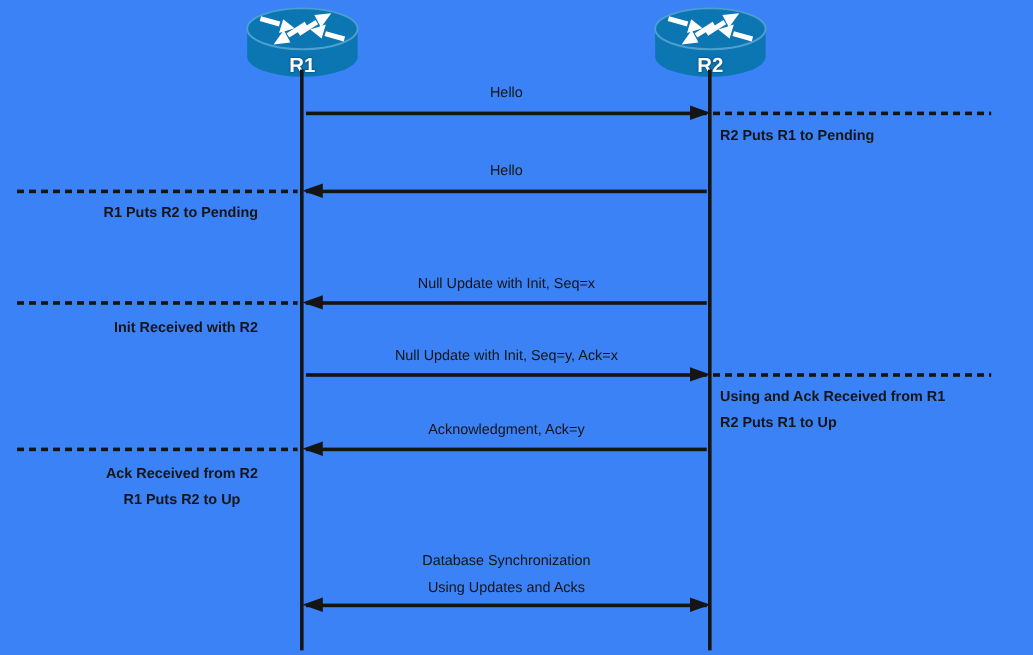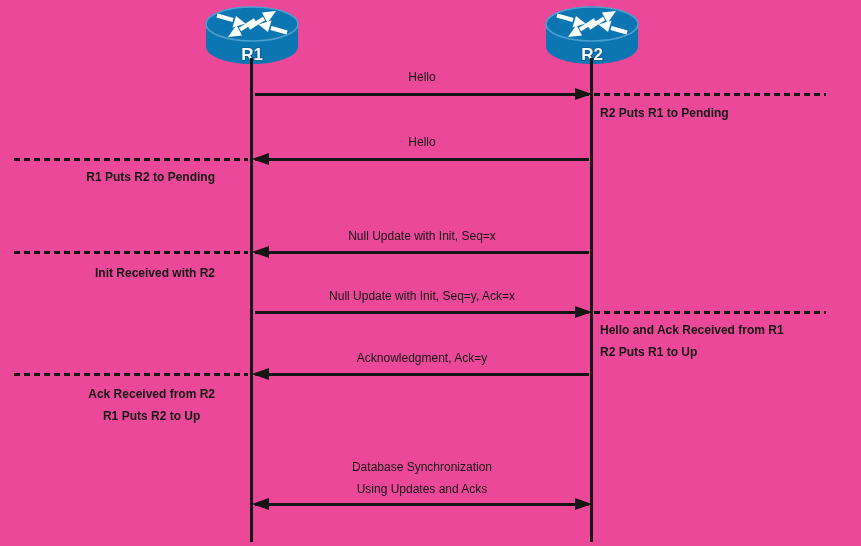--- a/index.html
+++ b/index.html
@@ -1,17 +1,17 @@
 <!DOCTYPE html>
 <html><head>
 <meta charset="utf-8">
 <style>
   html,body { margin:0; padding:0; background:#ffffff; }
   .canvas {
-    position:relative; width:861px; height:546px; background:#ec4899;
+    position:relative; width:861px; height:546px; background:#3b82f6;
     font-family:"Liberation Sans", sans-serif; color:#151515; overflow:hidden;
   }
 
   
   .router { position:absolute; top:4px; width:100px; height:64px; }
   .router-r1 { left:202px; }
   .router-r2 { left:542px; }
   .router svg { display:block; }
   .router-label {
     position:absolute; left:0; right:0; bottom:3px; text-align:center;
@@ -126,21 +126,21 @@
     <div>Init Received with R2</div>
   </div>
 
   <div class="msg-label" style="top:285px">Null Update with Init, Seq=y, Ack=x</div>
   <div class="msg-arrow" style="top:306px">
     <span class="shaft"></span>
     <span class="head-right"></span>
   </div>
   <div class="dash dash-right" style="top:311px"></div>
   <div class="ann ann-right" style="top:319px">
-    <div>Hello and Ack Received from R1</div>
+    <div>Using and Ack Received from R1</div>
     <div>R2 Puts R1 to Up</div>
   </div>
 
   <div class="msg-label" style="top:347px">Acknowledgment, Ack=y</div>
   <div class="msg-arrow" style="top:368px">
     <span class="shaft"></span>
     <span class="head-left"></span>
   </div>
   <div class="dash dash-left" style="top:373px"></div>
   <div class="ann ann-left" style="top:383px">

